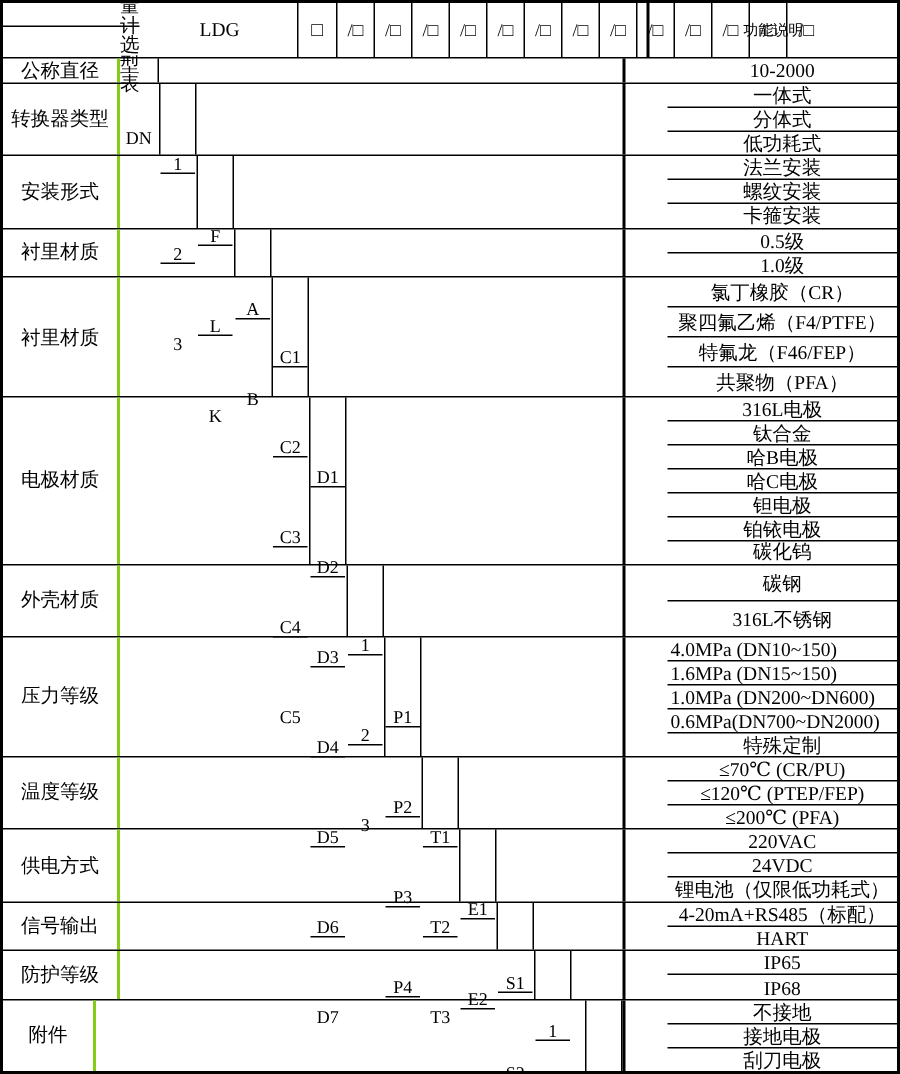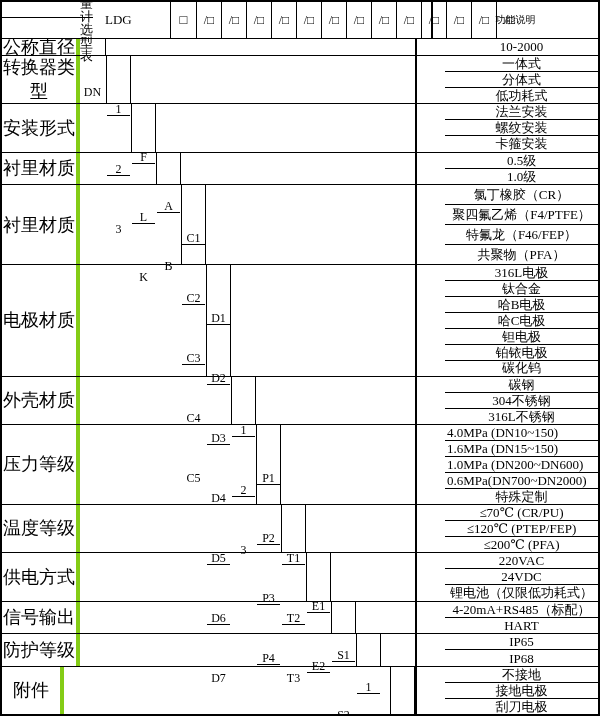--- a/index.html
+++ b/index.html
@@ -12,44 +12,44 @@
     color:#000;background:#fff;
   }
   
   .top{display:flex;height:36px;flex:none;}
   .top-left{width:429px;display:flex;}
   .title-cell{
     height:16px;border-bottom:1px solid #000;
     display:flex;align-items:center;justify-content:center;
     padding-left:78px;font-size:13px;line-height:1;
   }
-  .ldg-row{flex:1;display:flex;}
+  .ldg-row{flex:1;display:flex;margin-left:28px;}
   .ldg-name{
     width:78px;border-right:1px solid #000;
     display:flex;align-items:center;padding-left:12px;font-size:13px;
   }
   .box-cell{
     width:26px;border-right:1px solid #000;
     display:flex;align-items:center;justify-content:center;font-size:13px;
   }
   .slot-cell{
     width:25px;border-right:1px solid #000;
     display:flex;align-items:center;justify-content:center;font-size:12px;
   }
   .slot-cell:last-child{border-right:none;}
   .desc-head{
     flex:1;border-left:2px solid #000;
     display:flex;align-items:center;justify-content:center;font-size:10px;
   }
   
   .block{display:flex;border-top:1px solid #000;min-height:0;}
   .cat{
-    width:78px;border-right:4px solid #84cc16;
+    width:78px;border-right:2px solid #84cc16;
     display:flex;align-items:center;justify-content:center;
-    font-size:18px;text-align:center;
+    font-size:13px;text-align:center;
   }
   .gap{flex:none;}
   .gap.grow{flex:1;}
   .codes{
     width:25px;flex:none;display:flex;flex-direction:column;
     border-left:1px solid #000;border-right:1px solid #000;
   }
   .code{
     flex:1;display:flex;align-items:center;justify-content:center;
     border-bottom:1px solid #000;font-size:12px;line-height:1;margin-top:47px;
@@ -200,21 +200,20 @@
     <div class="cat">外壳材质</div>
     <div class="gap" style="width:151px"></div>
     <div class="codes">
       <div class="code">1</div>
       <div class="code">2</div>
       <div class="code">3</div>
     </div>
     <div class="gap grow"></div>
     <div class="descs">
       <div class="desc">碳钢</div>
-      <div class="desc">304不锈钢</div>
       <div class="desc">316L不锈钢</div>
     </div>
   </div>
 
   <div class="block" style="flex:5">
     <div class="cat">压力等级</div>
     <div class="gap" style="width:176px"></div>
     <div class="codes">
       <div class="code">P1</div>
       <div class="code">P2</div>

